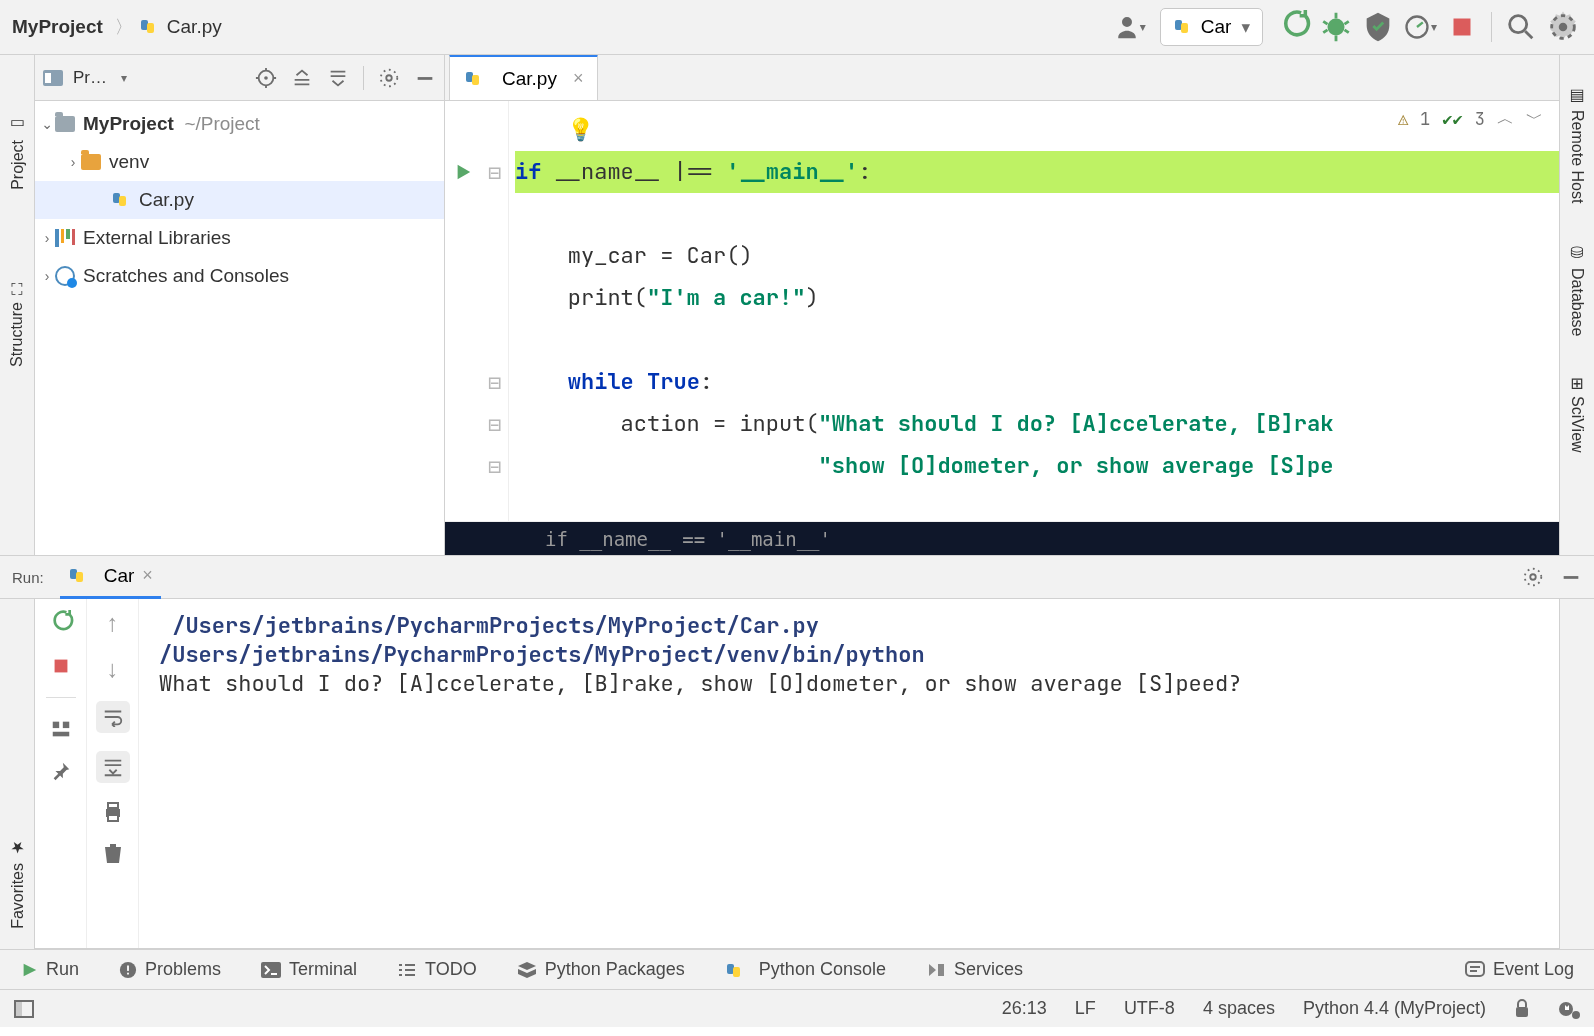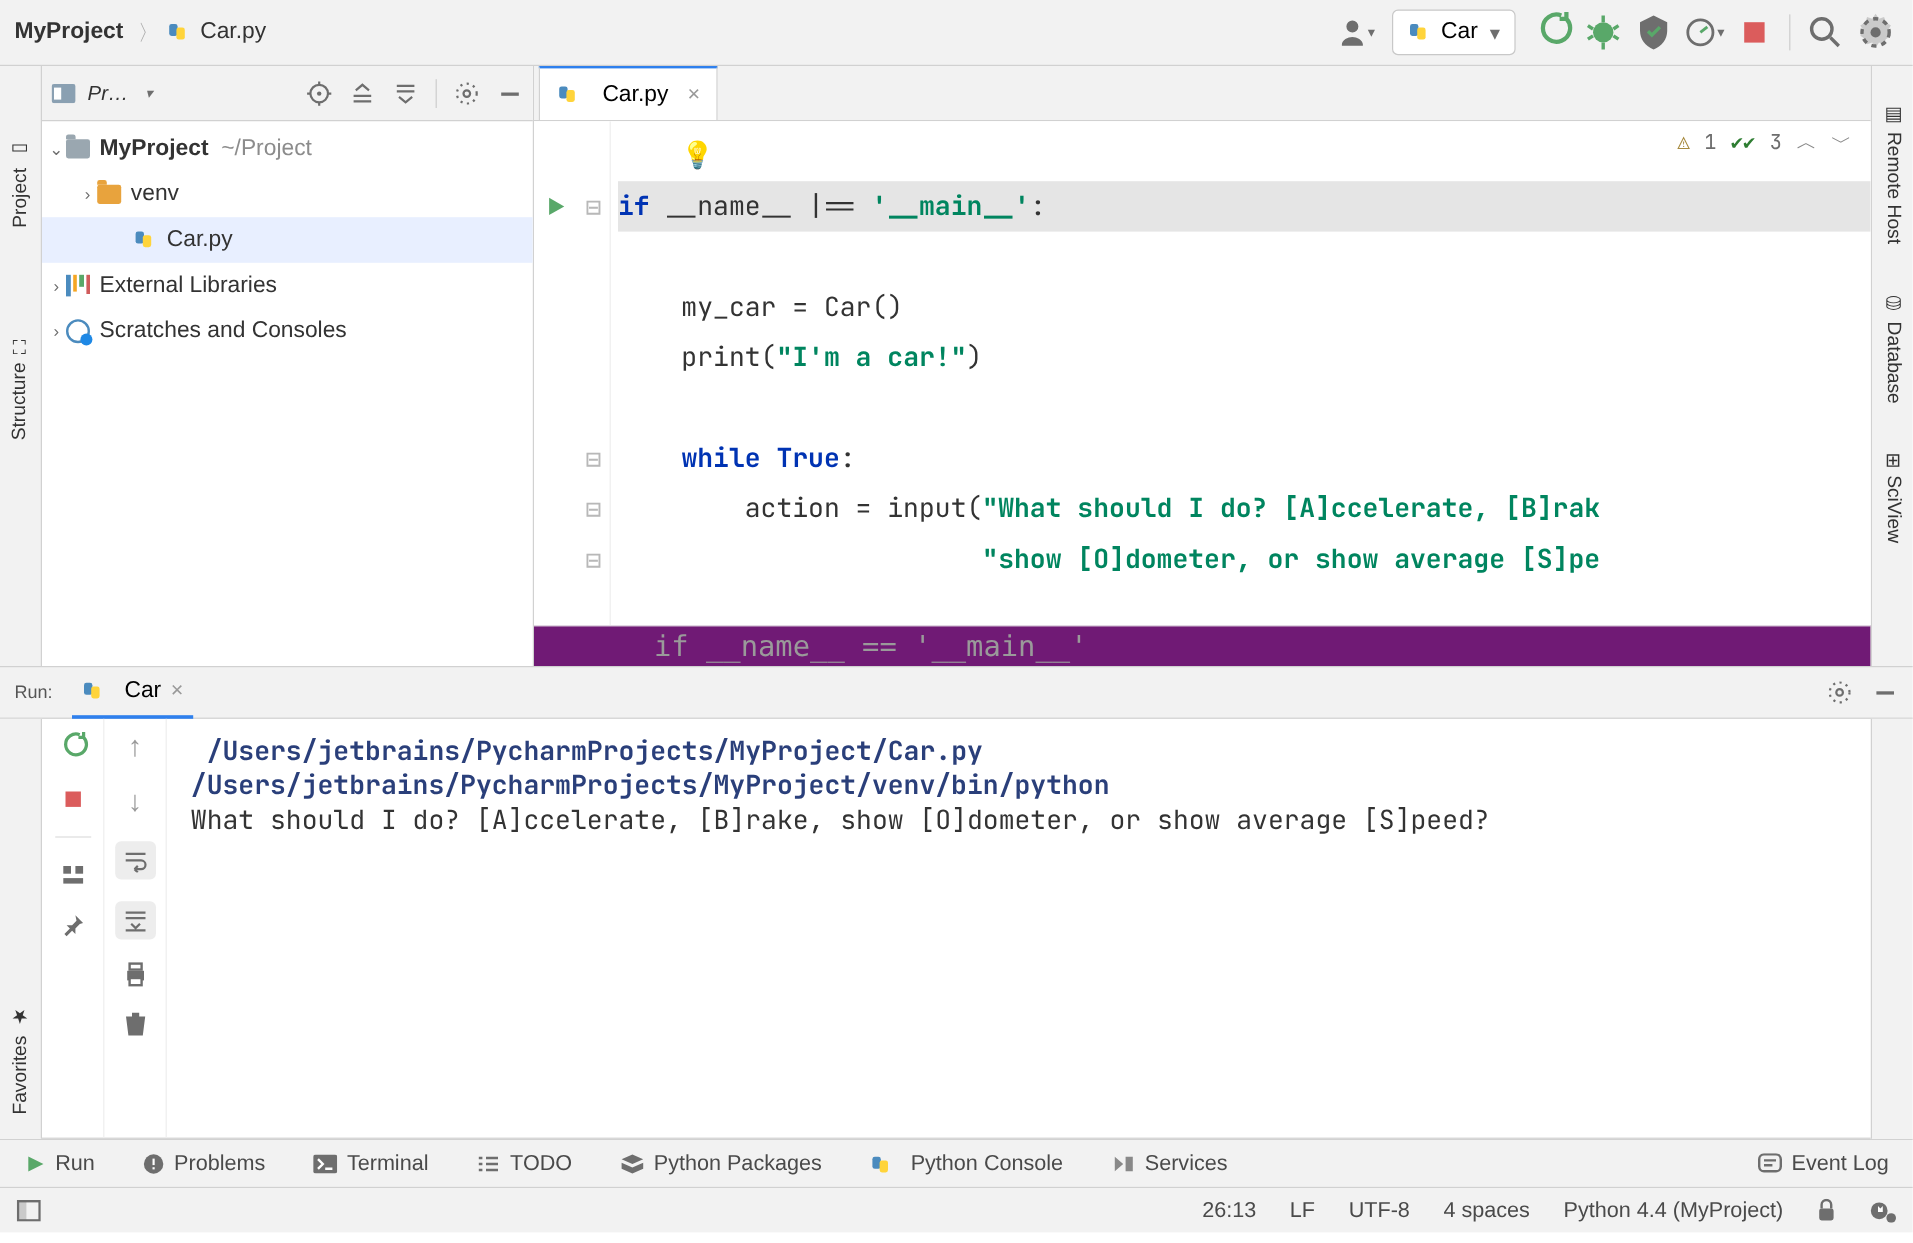--- a/index.html
+++ b/index.html
@@ -22,21 +22,21 @@
 
   
   .middle { display: flex; height: 500px; }
   .left-rail { width: 35px; background: #f2f2f2; border-right:1px solid #d1d1d1; display:flex; flex-direction:column; align-items:center; padding-top:60px; gap:90px;}
   .rail-label { writing-mode: vertical-rl; transform: rotate(180deg); font-size:16px; color:#333; display:flex; align-items:center; gap:6px; cursor:pointer;}
   .right-rail { width: 35px; background: #f2f2f2; border-left:1px solid #d1d1d1; display:flex; flex-direction:column; align-items:center; padding-top:30px; gap:40px;}
   .right-rail .rail-label { writing-mode: vertical-rl; transform: none; }
 
   .proj-pane { width: 410px; border-right:1px solid #d1d1d1; display:flex; flex-direction:column; }
   .proj-header { height: 46px; background:#f2f2f2; border-bottom:1px solid #d1d1d1; display:flex; align-items:center; padding:0 8px; gap:10px;}
-  .proj-header .ph-title { font-size:17px; color:#333; flex:0 0 auto; display:flex; align-items:center; gap:14px;font-style:italic;}
+  .proj-header .ph-title { font-size:17px; color:#333; flex:0 0 auto; display:flex; align-items:center; gap:14px;}
   .ph-icons { margin-left:auto; display:flex; gap:14px; align-items:center;}
   .tree { padding: 4px 0 0 0; font-size:19px; color:#333; overflow:hidden; white-space:nowrap;}
   .tree-row { display:flex; align-items:center; height:38px; padding-left:4px; cursor:pointer;}
   .tw-folder { width:20px; height:16px; background:#9aa7b0; border-radius:2px; margin-right:8px; position:relative;}
   .tw-folder.orange { background:#e8a33d; }
   .tw-folder::before{content:"";position:absolute;left:0;top:-4px;width:8px;height:4px;background:inherit;border-radius:2px 2px 0 0;}
   .caret { width:16px; text-align:center; color:#6e6e6e; font-size:14px;}
   .indent1{padding-left:30px;} .indent2{padding-left:60px;}
   .muted { color:#8c8c8c; }
   .selected-row { background:#e8efff; }
@@ -49,26 +49,26 @@
   .gutter { width:58px; text-align:right; color:#adadad; padding:8px 10px 0 0; background:#fff; border-right:0; }
   .gutter div { height:42px; line-height:42px; }
   .run-gutter { width:36px; padding-top:8px; }
   .run-gutter div { height:42px; display:flex; align-items:center; justify-content:center;}
   .fold-gutter { width:28px; padding-top:8px; border-right:1px solid #eee;}
   .fold-gutter div { height:42px; display:flex; align-items:center; justify-content:center; color:#b8b8b8;}
   .code-lines { padding:8px 0 0 6px; white-space:pre; color:#333; flex:1; position:relative;}
   .code-lines .ln { height:42px; line-height:42px; }
   .kw { color:#0033b3; font-weight:600;}
   .str { color:#00855f; font-weight:600;}
-  .hl-line { background:#e5e5e5; }
+  .hl-line { background:#bef264; }
   .bulb { color:#f5a623; font-size:22px; }
   .insp { position:absolute; top:6px; right:16px; display:flex; gap:12px; align-items:center; font-size:17px; color:#6e6e6e;}
   .insp .warn { color:#a78a3e;}
   .insp .ok { color:#2e7d32;}
-  .breadcrumb-bar { height:34px; border-top:1px solid #eee; background:#701a75; padding-left:100px; font-family:monospace; font-size:24px; color:#9a9a9a; display:flex; align-items:center;}
+  .breadcrumb-bar { height:34px; border-top:1px solid #eee; background:#0f172a; padding-left:100px; font-family:monospace; font-size:19px; color:#9a9a9a; display:flex; align-items:center;}
 
   
   .run-header { height:44px; background:#f2f2f2; border-top:1px solid #d1d1d1; border-bottom:1px solid #d1d1d1; display:flex; align-items:center; padding:0 12px; gap:16px;}
   .run-tab { border-bottom:3px solid #2f80ed; height:44px; display:flex; align-items:center; gap:8px; padding:0 8px;}
   .run-tab .close-x { color:#999; font-size:18px;}
   .run-body { height: 350px; display:flex; border-bottom:1px solid #d1d1d1;}
   .run-left { width:52px; border-right:1px solid #eee; display:flex; flex-direction:column; align-items:center; padding-top:10px; gap:20px;}
   .run-left2 { width:52px; border-right:1px solid #eee; display:flex; flex-direction:column; align-items:center; padding-top:10px; gap:18px;}
   .run-console { flex:1; padding:12px 20px; font-family:"JetBrains Mono","Consolas",monospace; font-size:22px; color:#333; white-space:pre-wrap;}
   .run-console .path { color:#2a3f7a; font-weight:600;}

